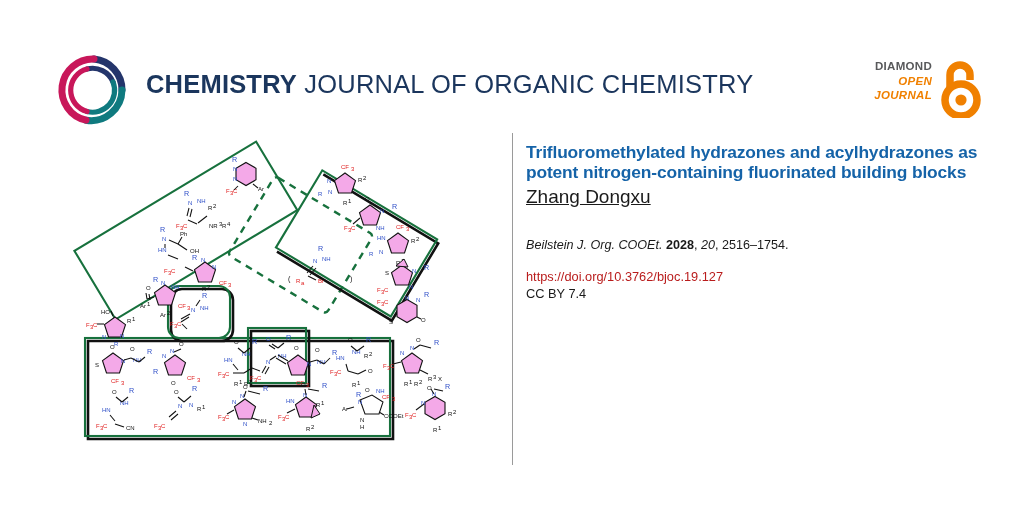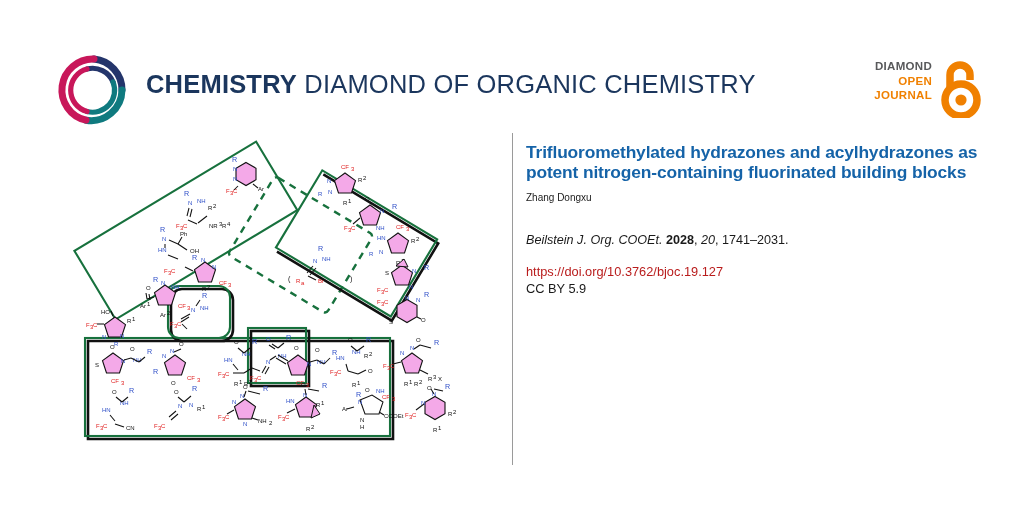--- a/index.html
+++ b/index.html
@@ -17,33 +17,33 @@
     position:absolute;left:146px;top:70px;
     font-size:25.5px;letter-spacing:.2px;color:#1b365d;white-space:nowrap;
   }
   #journal-title .bold{font-weight:bold;}
   #journal-title .light{font-weight:normal;}
 
   #oa-badge{position:absolute;left:862px;top:58px;width:128px;height:62px;}
   #oa-words{position:absolute;right:58px;top:1px;text-align:right;
     font-size:11.5px;font-weight:bold;line-height:14.5px;letter-spacing:.3px;}
   #oa-words .w-diamond{color:#58595b;}
-  #oa-words .w-open,#oa-words .w-access{color:#f08000;}
+  #oa-words .w-open,#oa-words .w-access{color:#f08000;font-style:italic;}
   #oa-lock{position:absolute;right:6px;top:2px;width:46px;height:58px;}
 
   
   #divider{position:absolute;left:512px;top:133px;width:1px;height:332px;background:#9a9a9a;}
 
   
   #meta{position:absolute;left:526px;top:142px;width:470px;}
   #paper-title{
     font-size:17.4px;font-weight:bold;color:#1563a8;line-height:20.4px;
-    margin:0 0 9px 0;letter-spacing:-.15px;
+    margin:0 0 3px 0;letter-spacing:-.15px;
   }
-  #author{font-size:10px;color:#1a1a1a;margin:0 0 30px 0;}
+  #author{font-size:19px;color:#1a1a1a;margin:0 0 30px 0;text-decoration:underline;}
   #citation{font-size:12.6px;color:#1a1a1a;margin:0 0 16px 0;font-style:italic;}
   #citation .nonital{font-style:normal;}
   #citation .yr{font-weight:bold;font-style:normal;}
   #citation .vol{font-style:italic;}
   #doi{font-size:12.8px;color:#b91c1c;line-height:17.5px;}
   #license{font-size:12.8px;color:#1a1a1a;line-height:17.5px;}
 
   
   #abstract-figure{position:absolute;left:50px;top:136px;width:450px;height:340px;}
   #abstract-figure svg{display:block;}
@@ -62,21 +62,21 @@
           <path d="M66 38 A31 31 0 0 1 30 68.2" stroke="#0f7a7f" stroke-width="7"></path>
           <path d="M30 68.2 A31 31 0 0 1 38 7" stroke="#c8175a" stroke-width="7"></path>
           <path d="M31 17 A22 22 0 0 1 57 30" stroke="#24356b" stroke-width="5.2"></path>
           <path d="M57 30 A22 22 0 0 1 31 59.5" stroke="#0f7a7f" stroke-width="5.2"></path>
           <path d="M31 59.5 A22 22 0 0 1 31 17" stroke="#c8175a" stroke-width="5.2"></path>
         </g>
       </svg>
     </div>
 
     <div id="journal-title">
-      <span class="bold">CHEMISTRY</span><span class="light"> DIAMOND OF ORGANIC CHEMISTRY</span>
+      <span class="bold">CHEMISTRY</span><span class="light"> JOURNAL OF ORGANIC CHEMISTRY</span>
     </div>
 
     <div id="oa-badge">
       <div id="oa-words">
         <div class="w-diamond">DIAMOND</div>
         <div class="w-open">OPEN</div>
         <div class="w-access">JOURNAL</div>
       </div>
       <div id="oa-lock">
         <svg width="46" height="58" viewBox="0 0 46 58" aria-hidden="true">
@@ -86,23 +86,23 @@
         </svg>
       </div>
     </div>
   </div>
 
   <div id="divider"></div>
 
   <div id="meta">
     <h1 id="paper-title">Trifluoromethylated hydrazones and acylhydrazones as potent nitrogen-containing fluorinated building blocks</h1>
     <div id="author">Zhang Dongxu</div>
-    <div id="citation"><span>Beilstein J. Org. COOEt.</span><span class="nonital"> </span><span class="yr">2028</span><span class="nonital">, </span><span class="vol">20</span><span class="nonital">, </span><span class="nonital">1741–2031.</span></div>
+    <div id="citation"><span>Beilstein J. Org. COOEt.</span><span class="nonital"> </span><span class="yr">2028</span><span class="nonital">, </span><span class="vol">20</span><span class="nonital">, </span><span class="nonital">2516–1754.</span></div>
     <div id="doi">https://doi.org/10.3762/bjoc.19.127</div>
-    <div id="license">CC BY 5.9</div>
+    <div id="license">CC BY 7.4</div>
   </div>
 
   <div id="abstract-figure">
     <svg width="450" height="340" viewBox="0 0 450 340" aria-hidden="true">
       <defs>
         <g id="ring5">
           <polygon points="0,-11 10.5,-3.4 6.5,9 -6.5,9 -10.5,-3.4" fill="#f4a9e8" stroke="#111" stroke-width="1.1"></polygon>
         </g>
         <g id="ring6">
           <polygon points="0,-11.5 10,-5.75 10,5.75 0,11.5 -10,5.75 -10,-5.75" fill="#f4a9e8" stroke="#111" stroke-width="1.1"></polygon>

